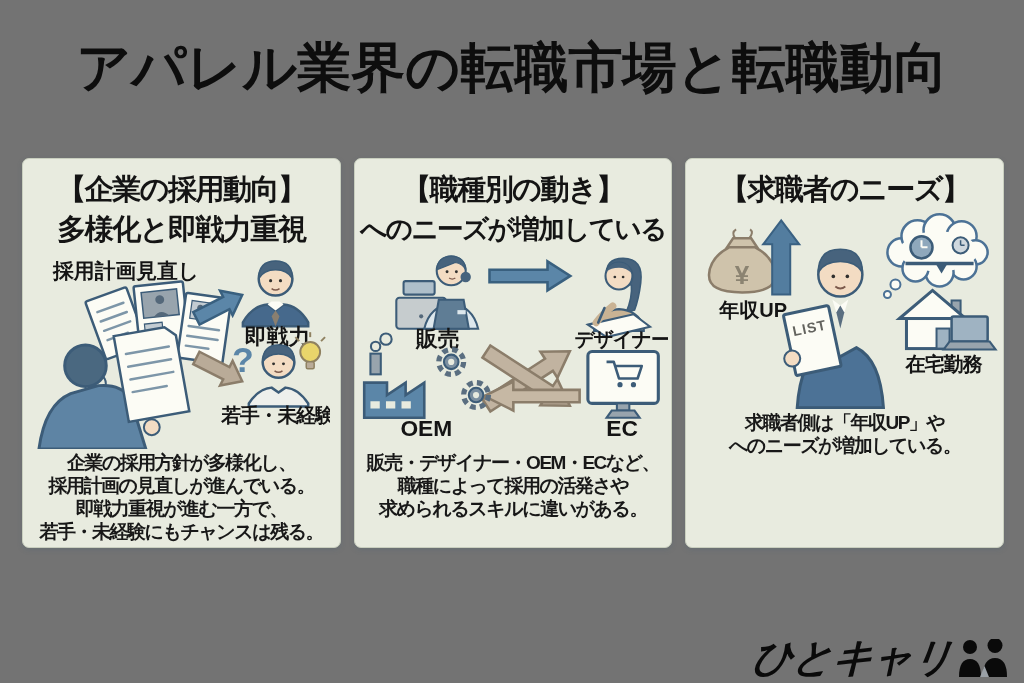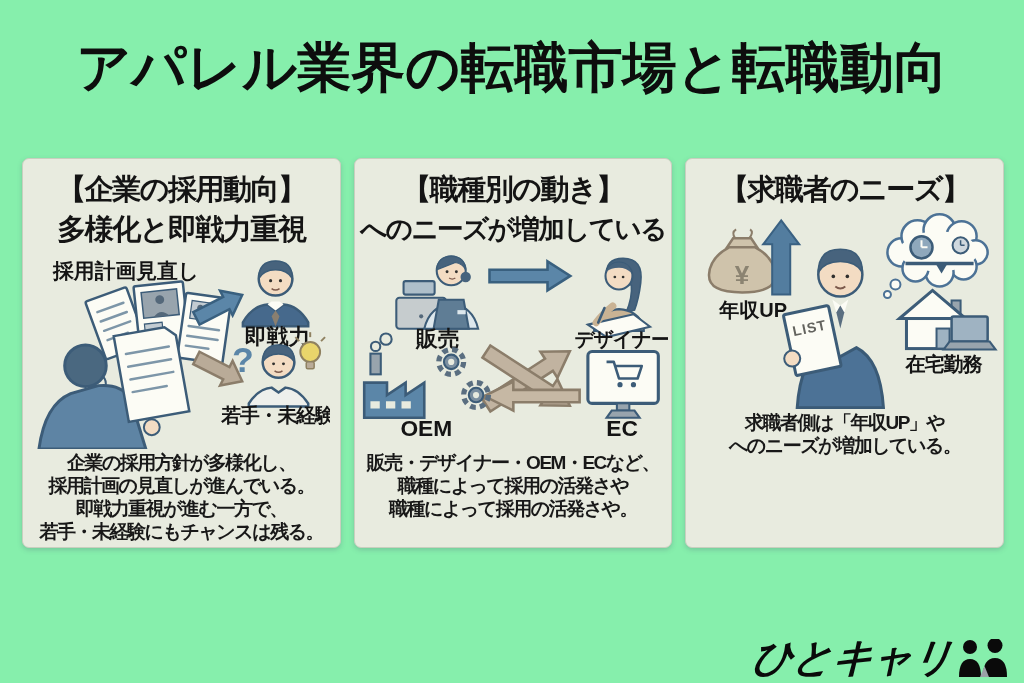--- a/index.html
+++ b/index.html
@@ -1,21 +1,21 @@
 <!DOCTYPE html>
 <html><head>
 <meta charset="utf-8">
 <style>
   html,body{margin:0;padding:0;}
   body{
     width:1024px;height:683px;overflow:hidden;
     font-family:"Liberation Sans","DejaVu Sans",sans-serif;
     background:#cdeafc;
   }
-  .stage{position:relative;width:1024px;height:683px;background:#86efac;}
+  .stage{position:relative;width:1024px;height:683px;background:#737373;}
   .title{
     position:absolute;top:36px;left:0;width:1024px;margin:0;
     text-align:center;font-size:54px;line-height:62px;font-weight:900;
     color:#0d0d0d;letter-spacing:0px;
   }
   .panels{
     position:absolute;top:158px;left:22px;width:982px;
     display:flex;gap:13px;
   }
   .card{
@@ -224,21 +224,21 @@
             </g>
             <rect x="250" y="144" width="12" height="7" fill="#98a4ad" stroke="#3c5c78" stroke-width="2"></rect>
             <path d="M240 158 l32 0 -5 -7 -22 0 z" fill="#98a4ad" stroke="#3c5c78" stroke-width="2"></path>
           </g>
           <text x="255" y="176" font-size="22" text-anchor="middle" class="svg-label">EC</text>
         </svg>
       </div>
       <p class="card-desc">
         <span>販売・デザイナー・OEM・ECなど、</span>
         <span>職種によって採用の活発さや</span>
-        <span>職種によって採用の活発さや。</span>
+        <span>求められるスキルに違いがある。</span>
       </p>
     </section>
 
     <section class="card">
       <h2 class="card-title">
         <span class="line">【求職者のニーズ】</span>
       </h2>
       <div class="illus">
         <svg viewBox="0 0 310 195">
 

